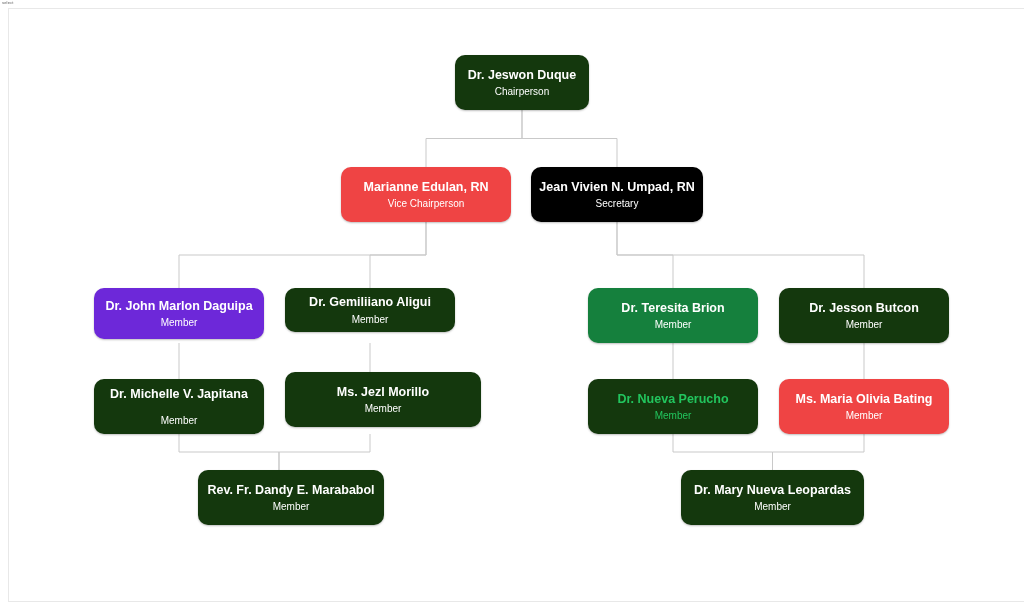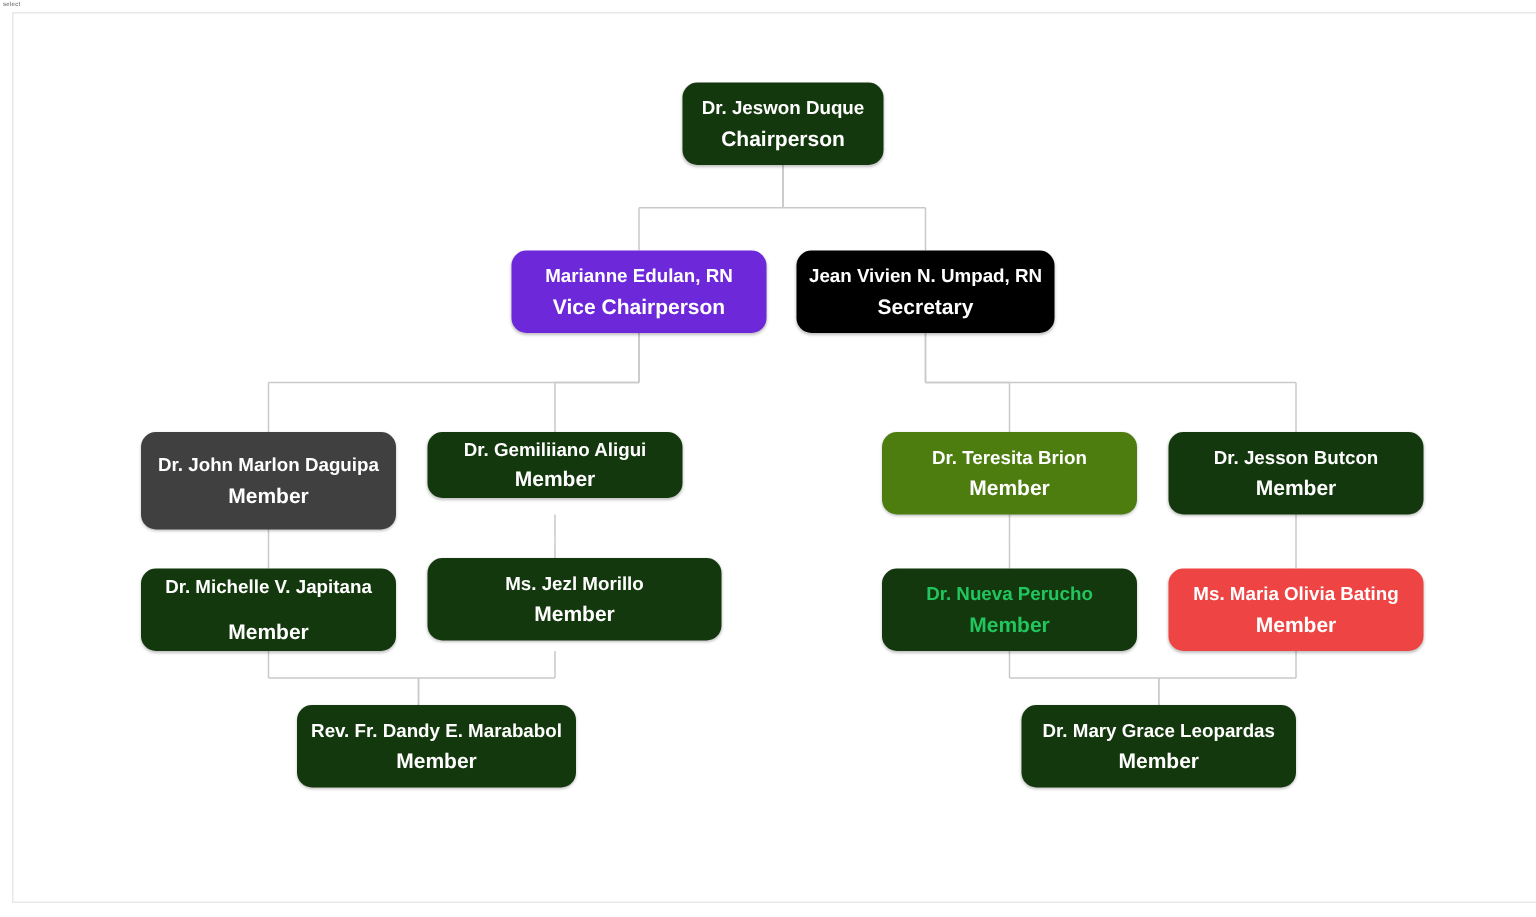--- a/index.html
+++ b/index.html
@@ -58,22 +58,22 @@
     padding: 4px 8px;
   }
   .node .name {
     font-size: 12.5px;
     font-weight: bold;
     line-height: 1.15;
     text-align: center;
     white-space: nowrap;
   }
   .node .role {
-    font-size: 14px;
-    font-weight: bold;
+    font-size: 10px;
+    font-weight: normal;
     margin-top: 4px;
     text-align: center;
     white-space: nowrap;
   }
 </style>
 </head>
 <body>
 
 <div id="canvas">
   <div class="corner-label">select</div>
@@ -120,37 +120,37 @@
       <path d="M 772.5 452 L 772.5 470" stroke="#c9c9c9" stroke-width="1" fill="none"></path>
       <path d="M 864 434 L 864 452" stroke="#c9c9c9" stroke-width="1" fill="none"></path>
       <path d="M 864 452 L 772.5 452" stroke="#c9c9c9" stroke-width="1" fill="none"></path>
       <path d="M 772.5 452 L 772.5 470" stroke="#c9c9c9" stroke-width="1" fill="none"></path>
     </svg>
   <div id="nodes-layer">
       <div class="node" style="left: 455px; top: 55px; width: 134px; height: 55px; background: rgb(20, 56, 13); color: rgb(255, 255, 255);">
         <div class="name">Dr. Jeswon Duque</div>
         <div class="role">Chairperson</div>
       </div>
-      <div class="node" style="left: 341px; top: 167px; width: 170px; height: 55px; background: #6d28d9; color: rgb(255, 255, 255);">
+      <div class="node" style="left: 341px; top: 167px; width: 170px; height: 55px; background: #ef4444; color: rgb(255, 255, 255);">
         <div class="name">Marianne Edulan, RN</div>
         <div class="role">Vice Chairperson</div>
       </div>
       <div class="node" style="left: 531px; top: 167px; width: 172px; height: 55px; background: #000000; color: rgb(255, 255, 255);">
         <div class="name">Jean Vivien N. Umpad, RN</div>
         <div class="role">Secretary</div>
       </div>
-      <div class="node" style="left: 94px; top: 288px; width: 170px; height: 65px; background: #404040; color: rgb(255, 255, 255);">
+      <div class="node" style="left: 94px; top: 288px; width: 170px; height: 51px; background: #6d28d9; color: rgb(255, 255, 255);">
         <div class="name">Dr. John Marlon Daguipa</div>
         <div class="role">Member</div>
       </div>
       <div class="node" style="left: 285px; top: 288px; width: 170px; height: 44px; background: rgb(20, 56, 13); color: rgb(255, 255, 255);">
         <div class="name">Dr. Gemiliiano Aligui</div>
         <div class="role">Member</div>
       </div>
-      <div class="node" style="left: 588px; top: 288px; width: 170px; height: 55px; background: #4d7c0f; color: rgb(255, 255, 255);">
+      <div class="node" style="left: 588px; top: 288px; width: 170px; height: 55px; background: #15803d; color: rgb(255, 255, 255);">
         <div class="name">Dr. Teresita Brion</div>
         <div class="role">Member</div>
       </div>
       <div class="node" style="left: 779px; top: 288px; width: 170px; height: 55px; background: rgb(20, 56, 13); color: rgb(255, 255, 255);">
         <div class="name">Dr. Jesson Butcon</div>
         <div class="role">Member</div>
       </div>
       <div class="node" style="left: 94px; top: 379px; width: 170px; height: 55px; background: rgb(20, 56, 13); color: rgb(255, 255, 255); gap: 10px;">
         <div class="name">Dr. Michelle V. Japitana</div>
         <div class="role">Member</div>
@@ -165,17 +165,17 @@
       </div>
       <div class="node" style="left: 779px; top: 379px; width: 170px; height: 55px; background: #ef4444; color: rgb(255, 255, 255);">
         <div class="name">Ms. Maria Olivia Bating</div>
         <div class="role">Member</div>
       </div>
       <div class="node" style="left: 198px; top: 470px; width: 186px; height: 55px; background: rgb(20, 56, 13); color: rgb(255, 255, 255);">
         <div class="name">Rev. Fr. Dandy E. Marababol</div>
         <div class="role">Member</div>
       </div>
       <div class="node" style="left: 681px; top: 470px; width: 183px; height: 55px; background: rgb(20, 56, 13); color: rgb(255, 255, 255);">
-        <div class="name">Dr. Mary Grace Leopardas</div>
+        <div class="name">Dr. Mary Nueva Leopardas</div>
         <div class="role">Member</div>
       </div>
     </div>
 </div>
 
 </body></html>

